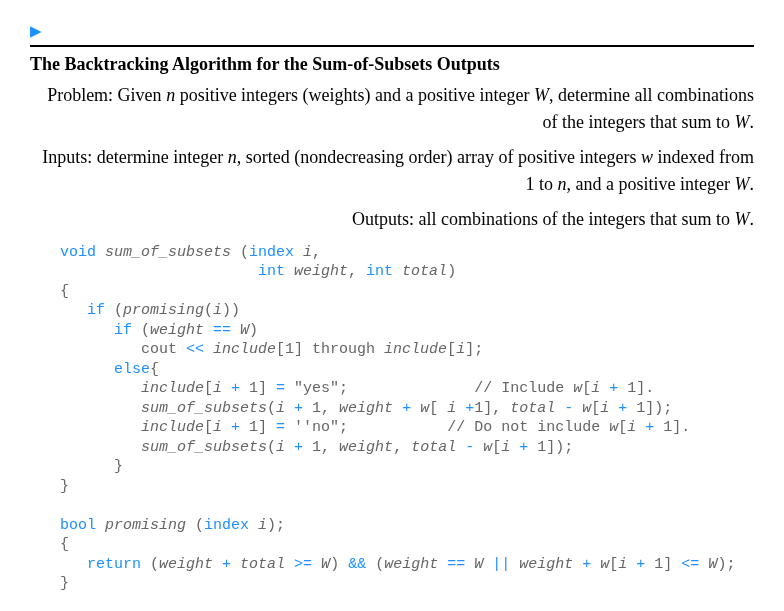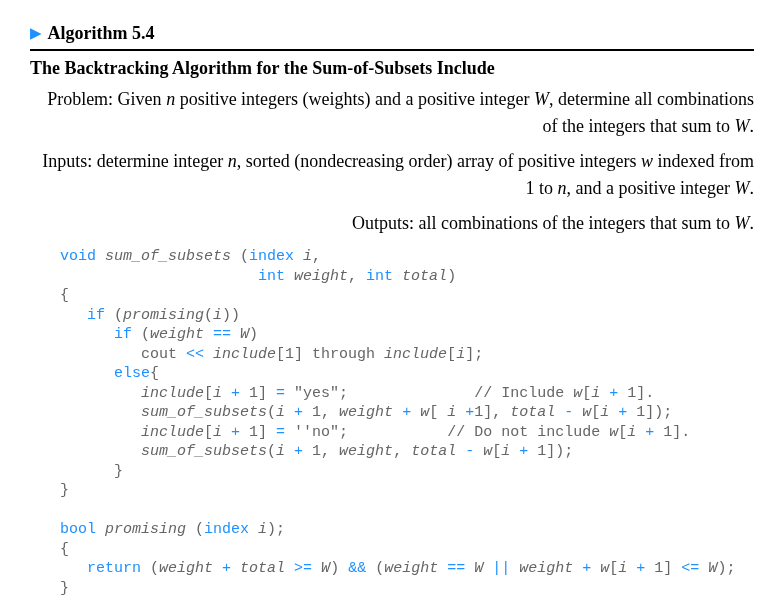--- a/index.html
+++ b/index.html
@@ -66,25 +66,24 @@
     }
     .op {
       color: #1e90ff;
     }
   </style>
 </head>
 <body>
 
 <div class="algo-header">
   <span class="triangle">▶</span>
-  <span class="algo-title">Algorithm 5.4</span>
 </div>
 <hr class="rule">
 
-<div class="subtitle">The Backtracking Algorithm for the Sum-of-Subsets Include</div>
+<div class="subtitle">The Backtracking Algorithm for the Sum-of-Subsets Outputs</div>
 
 <div class="para"><span>Problem: Given </span><span class="ital">n</span><span> positive integers (weights) and a positive integer </span><span class="ital">W</span><span>, determine all combinations of the integers that sum to </span><span class="ital">W</span><span>.</span></div>
 
 <div class="para"><span>Inputs: determine integer </span><span class="ital">n</span><span>, sorted (nondecreasing order) array of positive integers </span><span class="ital">w</span><span> indexed from 1 to </span><span class="ital">n</span><span>, and a positive integer </span><span class="ital">W</span><span>.</span></div>
 
 <div class="para"><span>Outputs: all combinations of the integers that sum to </span><span class="ital">W</span><span>.</span></div>
 
 <div class="code-block"><span class="kw">void</span><span class="fn-ital"> sum_of_subsets </span><span>(</span><span class="kw">index</span><span class="fn-ital"> i</span><span>,</span>
 <span>                      </span><span class="kw">int</span><span class="fn-ital"> weight</span><span>, </span><span class="kw">int</span><span class="fn-ital"> total</span><span>)</span>
 <span>{</span>

